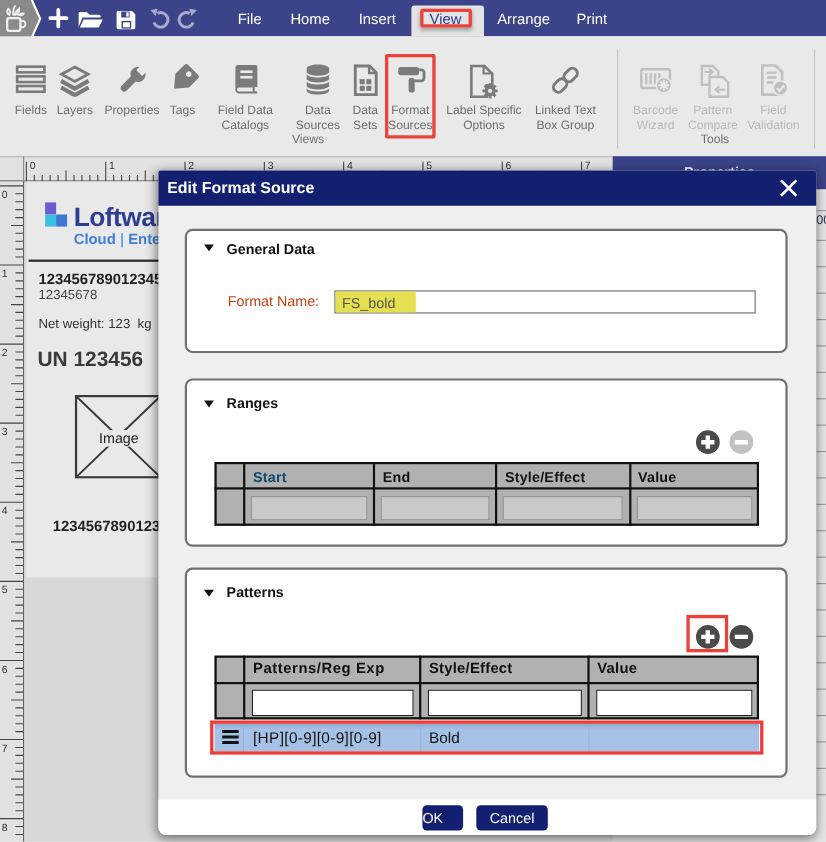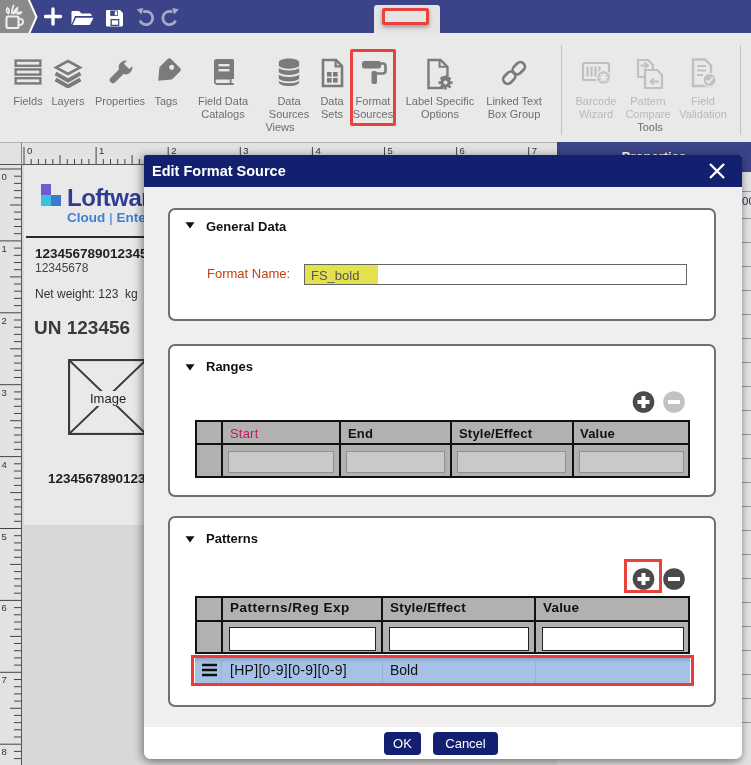--- a/index.html
+++ b/index.html
@@ -47,20 +47,28 @@
       </g>
  <g opacity="0.55" fill="none" stroke="#fff" stroke-width="2.7">
   <path d="M128.3 12.1a6.6 6.6 0 1 0 3.3 8.3"></path>
  </g>
  <g opacity="0.55">
         <path d="M134.3 8.2l-6.8.4 3.4 5.9z" fill="#fff" transform="rotate(14 130.7 11)"></path>
       </g>
 </svg>
 
 <div class="abs" style="left:374px;top:5px;width:66px;height:28px;background:#e4e4e4;border-radius:3px 3px 0 0"></div>
+<div class="abs" style="left:0;top:0;width:751px;height:33px;color:#fff;font-size:13.5px">
+ <span class="abs" style="left:227px;top:10px;transform:translateX(-50%)">File</span>
+ <span class="abs" style="left:282px;top:10px;transform:translateX(-50%)">Home</span>
+ <span class="abs" style="left:343px;top:10px;transform:translateX(-50%)">Insert</span>
+ <span class="abs" style="left:405px;top:10px;transform:translateX(-50%);color:#2b3a8f">View</span>
+ <span class="abs" style="left:476px;top:10px;transform:translateX(-50%)">Arrange</span>
+ <span class="abs" style="left:538px;top:10px;transform:translateX(-50%)">Print</span>
+</div>
 <div class="abs" style="left:382px;top:8px;width:47px;height:17px;border:3px solid #e8423b;border-radius:2px;box-shadow:0 2px 4px rgba(0,0,0,.35)"></div>
 
 <div class="abs" style="left:0;top:33px;width:751px;height:109px;background:#e9e9e9"></div>
 <div class="abs" style="left:561px;top:45px;width:1px;height:90px;background:#c3c3c3"></div>
 <div class="abs" style="left:740px;top:45px;width:1px;height:90px;background:#c3c3c3"></div>
 
 <svg class="abs" style="left:12px;top:58px" width="32" height="30" viewBox="0 0 32 30">
  <g fill="none" stroke="#7b7b7b" stroke-width="2.4">
   <rect x="3.6" y="2.6" width="24.8" height="5.2"></rect>
         <rect x="3.6" y="11.4" width="24.8" height="5.2"></rect>
@@ -276,21 +284,21 @@
  <circle cx="43" cy="12" r="10.8" fill="#c2c2c2"></circle>
       <path d="M37 12h12" stroke="#fff" stroke-width="4"></path>
 </svg>
 
 <div class="abs" style="left:195px;top:420px;width:495px;height:58px;background:#b1b1b1;border:2px solid #111"></div>
 <div class="abs" style="left:195px;top:443px;width:495px;height:2px;background:#111"></div>
 <div class="abs" style="left:221px;top:420px;width:2px;height:58px;background:#111"></div>
 <div class="abs" style="left:339px;top:420px;width:2px;height:58px;background:#111"></div>
 <div class="abs" style="left:450px;top:420px;width:2px;height:58px;background:#111"></div>
 <div class="abs" style="left:572px;top:420px;width:2px;height:58px;background:#111"></div>
-<div class="abs" style="left:230px;top:426px;font-size:13px;font-weight:normal;color:#be185d;letter-spacing:.2px">Start</div>
+<div class="abs" style="left:230px;top:426px;font-size:13px;font-weight:bold;color:#0c4a6e;letter-spacing:.2px">Start</div>
 <div class="abs" style="left:348px;top:426px;font-size:13px;font-weight:bold;color:#111;letter-spacing:.2px">End</div>
 <div class="abs" style="left:459px;top:426px;font-size:13px;font-weight:bold;color:#111;letter-spacing:.2px">Style/Effect</div>
 <div class="abs" style="left:580px;top:426px;font-size:13px;font-weight:bold;color:#111;letter-spacing:.2px">Value</div>
 <div class="abs" style="left:228px;top:451px;width:106px;height:22px;background:#c9c9c9;border:1px solid #909090"></div>
 <div class="abs" style="left:346px;top:451px;width:99px;height:22px;background:#c9c9c9;border:1px solid #909090"></div>
 <div class="abs" style="left:457px;top:451px;width:109px;height:22px;background:#c9c9c9;border:1px solid #909090"></div>
 <div class="abs" style="left:579px;top:451px;width:105px;height:22px;background:#c9c9c9;border:1px solid #909090"></div>
 
 <div class="abs" style="left:168px;top:516px;width:548px;height:191px;background:#fff;border:2px solid #707070;border-radius:7px"></div>
 <svg class="abs" style="left:185px;top:535px" width="10" height="8">
@@ -321,16 +329,16 @@
 <div class="abs" style="left:221px;top:658px;width:1px;height:25px;background:#97b1d4"></div>
 <div class="abs" style="left:382px;top:658px;width:1px;height:25px;background:#97b1d4"></div>
 <div class="abs" style="left:535px;top:658px;width:1px;height:25px;background:#97b1d4"></div>
 <svg class="abs" style="left:201px;top:662px" width="17" height="16">
       <path d="M1 3h15M1 8h15M1 13h15" stroke="#111" stroke-width="2.6"></path>
     </svg>
 <div class="abs" style="left:230px;top:662px;font-size:14px;color:#111;letter-spacing:.3px">[HP][0-9][0-9][0-9]</div>
 <div class="abs" style="left:390px;top:662px;font-size:14px;color:#111">Bold</div>
 <div class="abs" style="left:191px;top:655px;width:503px;height:31px;border:3.5px solid #ee3b38"></div>
 
-<div class="abs" style="left:384px;top:732px;width:37px;height:23px;background:#131f70;border-radius:4px;color:#fff;font-size:13px;text-align:center;line-height:23px">OK</div>
+<div class="abs" style="left:384px;top:732px;width:37px;height:23px;background:#131f70;border-radius:4px;color:#fff;font-size:13px;text-align:left;line-height:23px">OK</div>
 <div class="abs" style="left:433px;top:732px;width:65px;height:23px;background:#131f70;border-radius:4px;color:#fff;font-size:13px;text-align:center;line-height:23px">Cancel</div>
 
 </div>
 
 </body></html>

